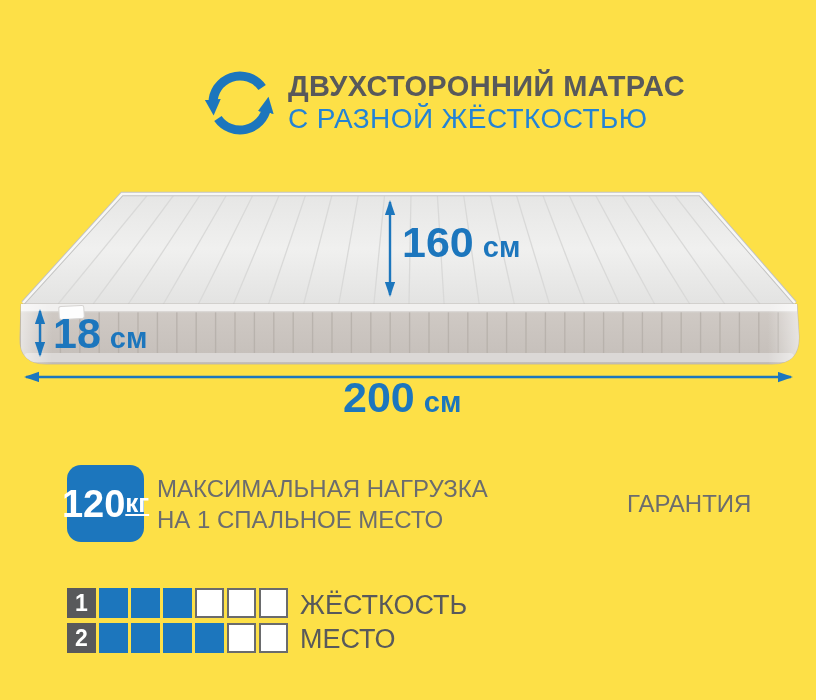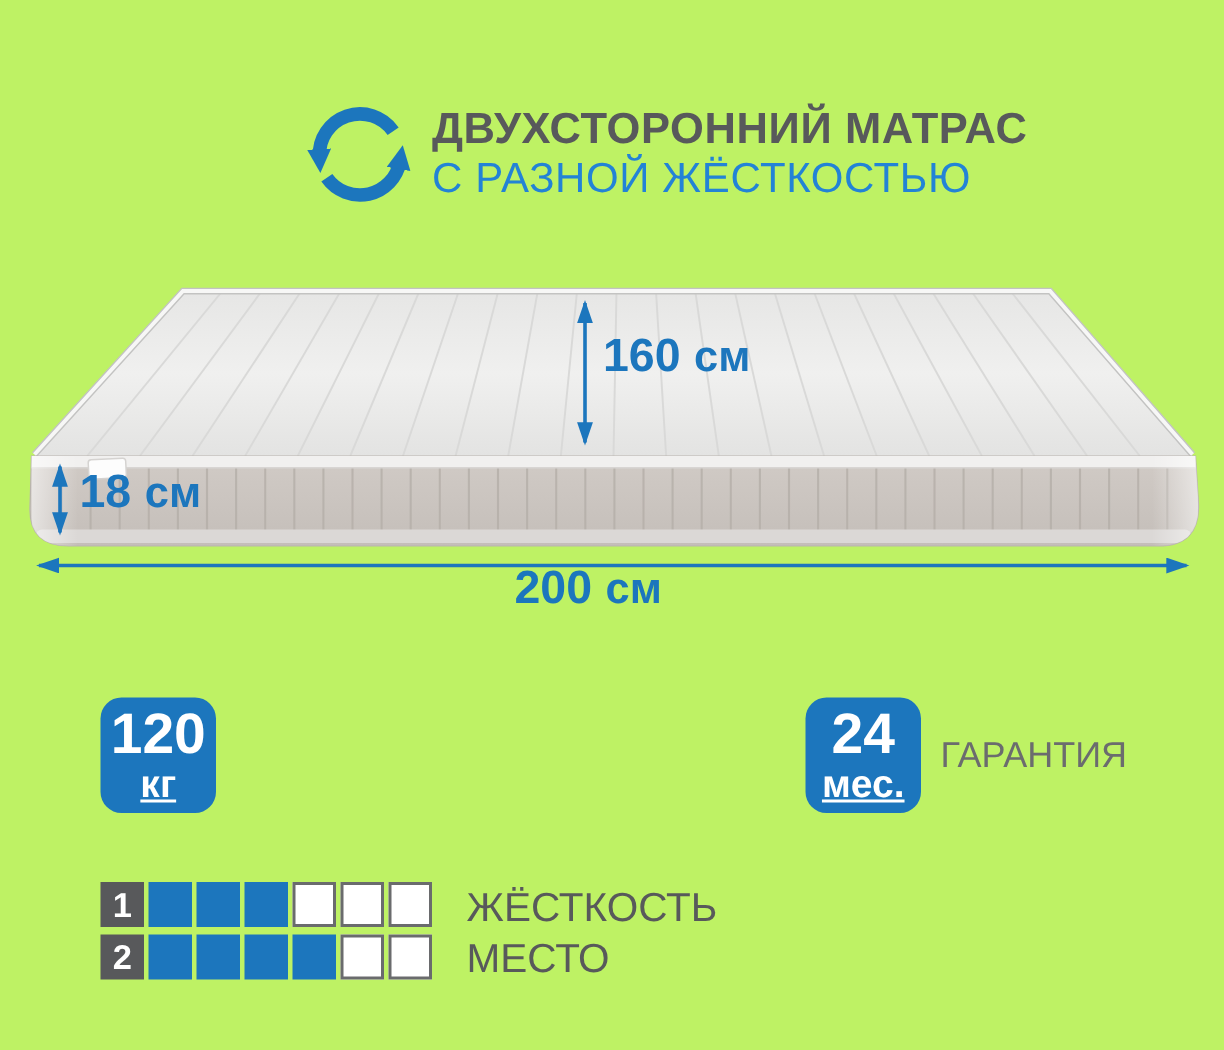--- a/index.html
+++ b/index.html
@@ -1,62 +1,62 @@
 <!DOCTYPE html>
 <html><head>
 <meta charset="utf-8">
 <style>
   html,body { margin:0; padding:0; background:#ffffff; }
   .stage {
-    position:relative; width:816px; height:700px; background:#bef264;
+    position:relative; width:816px; height:700px; background:#fde047;
     font-family:"Liberation Sans", sans-serif; overflow:hidden;
     --accent-blue:#1c76bd; --subtitle-blue:#2383d6; --title-gray:#58595b; --text-gray:#6b6c6e;
   }
   
   .icon-rotate { position:absolute; left:201px; top:64px; }
   .header-title {
     position:absolute; left:288px; top:70px; font-size:29px; font-weight:bold;
     color:var(--title-gray); letter-spacing:.4px; white-space:nowrap;
   }
   .header-subtitle {
     position:absolute; left:288px; top:103px; font-size:28px; font-weight:normal;
     color:var(--subtitle-blue); letter-spacing:.4px; white-space:nowrap;text-align:center;
   }
   
   .mattress-layer { position:absolute; left:0; top:0; }
   
   .dim-label { position:absolute; color:var(--accent-blue); font-weight:bold; white-space:nowrap; line-height:1; }
-  .dim-label .val { font-size:31px; }
+  .dim-label .val { font-size:43px; }
   .dim-label .unit { font-size:29px; margin-left:9px; }
   #label-width  { left:402px; top:221px; }
   #label-height { left:53px;  top:312px; }
   #label-length { left:343px; top:376px; }
   
   .badge {
     position:absolute; width:77px; height:77px; border-radius:14px;
     background:var(--accent-blue); color:#fff; font-weight:bold;
-    display:flex; flex-direction:column; align-items:center; justify-content:center;
+    display:flex; flex-direction:row; align-items:center; justify-content:center;
   }
   .badge .bval  { font-size:38px; line-height:38px; }
   .badge .bunit { font-size:26px; line-height:27px;text-decoration:underline; }
   #badge-load     { left:67px;  top:465px; }
   #badge-warranty { left:537px; top:465px; }
   .badge-label { position:absolute; color:var(--text-gray); font-size:24px; line-height:31px; white-space:nowrap; }
   #label-load     { left:157px; top:473px; }
   #label-warranty { left:627px; top:465px; height:77px; display:flex; align-items:center; }
   
   .firmness { position:absolute; left:67px; top:588px; }
   .frow { display:flex; gap:3px; margin-bottom:5px; }
   .fcell { width:29px; height:30px; box-sizing:border-box; flex:0 0 auto; }
   .fnum { background:var(--title-gray); color:#fff; font-weight:bold; font-size:23px;
           display:flex; align-items:center; justify-content:center; }
   .ffill  { background:var(--accent-blue); }
   .fempty { background:#ffffff; border:2px solid #6a6b6d; }
   .firmness-label { position:absolute; left:300px; top:588px; font-size:27px; line-height:34px;
-                    color:var(--title-gray); white-space:nowrap;margin-left:11px; }
+                    color:var(--title-gray); white-space:nowrap; }
 </style>
 </head>
 <body>
 
 <div class="stage" style="--accent-blue: #1c76bd; --subtitle-blue: #2383d6; --title-gray: #58595b; --text-gray: #6b6c6e;">
 
   <svg class="icon-rotate" width="78" height="78" viewBox="0 0 78 78">
     <defs>
       <marker id="iconHead" markerUnits="userSpaceOnUse" markerWidth="22" markerHeight="22" refX="5" refY="8" orient="auto">
         <path d="M0,0 L16,8 L0,16 Z" fill="#1c76bd"></path>
@@ -190,25 +190,25 @@
     <span class="val">18</span><span class="unit">см</span>
   </div>
   <div class="dim-label" id="label-length">
     <span class="val">200</span><span class="unit">см</span>
   </div>
 
   <div class="badge" id="badge-load">
     <div class="bval">120</div>
     <div class="bunit">кг</div>
   </div>
-
-  <div class="badge" id="badge-warranty">
-    <div class="bval">24</div>
-    <div class="bunit">мес.</div>
-  </div>
+  <div class="badge-label" id="label-load">
+    <div>МАКСИМАЛЬНАЯ НАГРУЗКА</div>
+    <div>НА 1 СПАЛЬНОЕ МЕСТО</div>
+  </div>
+
   <div class="badge-label" id="label-warranty">
     <div>ГАРАНТИЯ</div>
   </div>
 
   <div class="firmness" id="firmness-rows">
       <div class="frow">
         <div class="fcell fnum">1</div>
         <div class="fcell ffill"></div>
         <div class="fcell ffill"></div>
         <div class="fcell ffill"></div>

